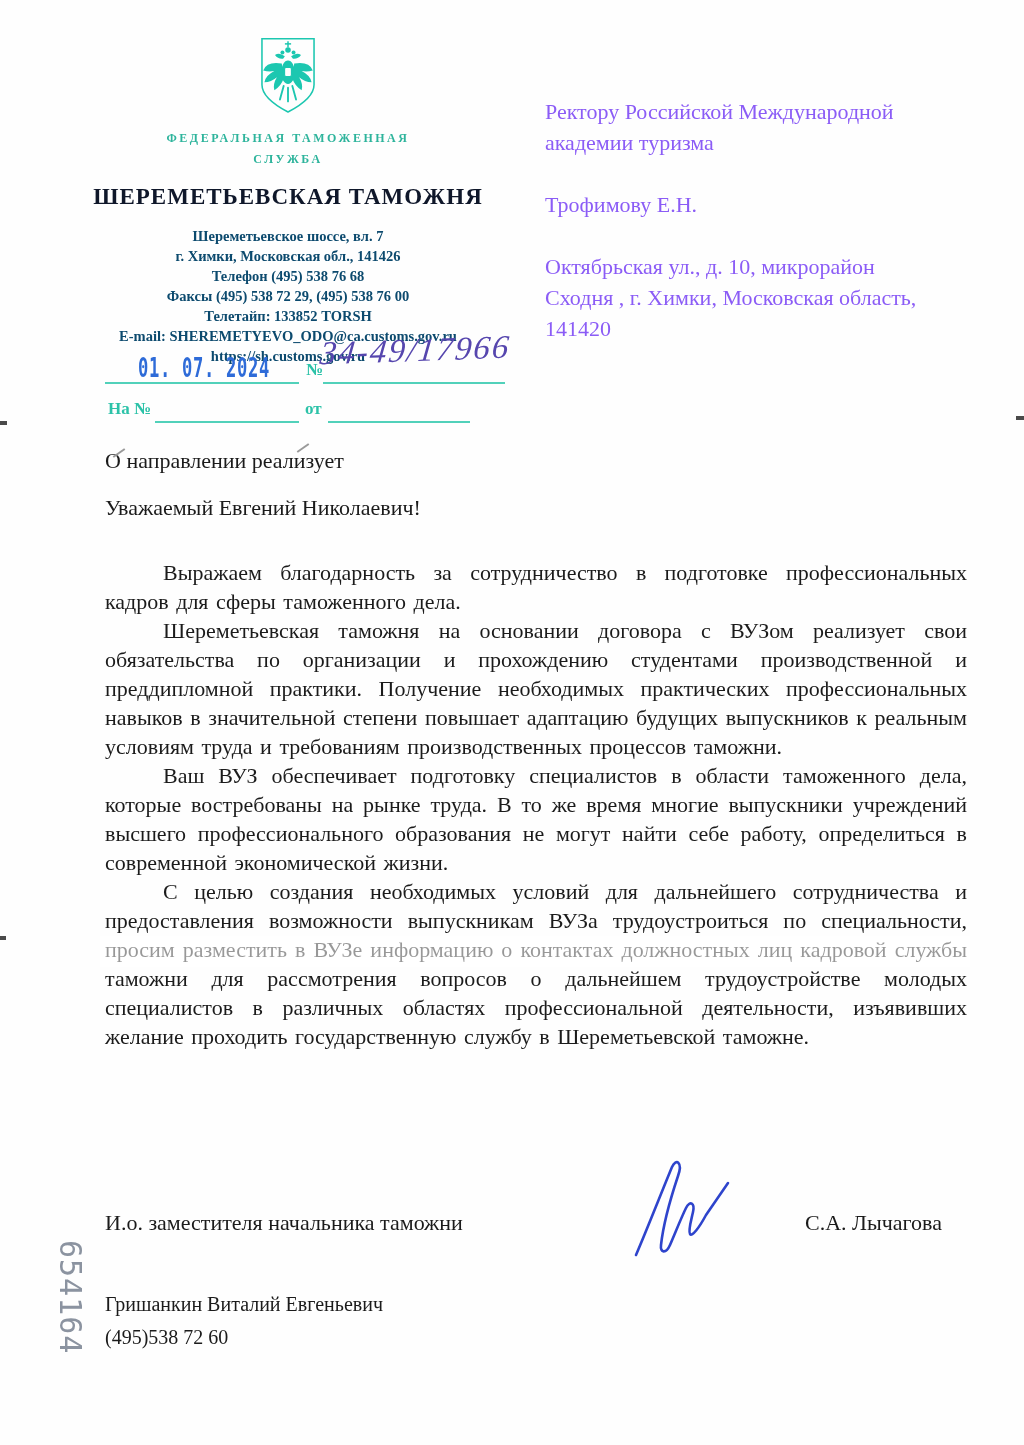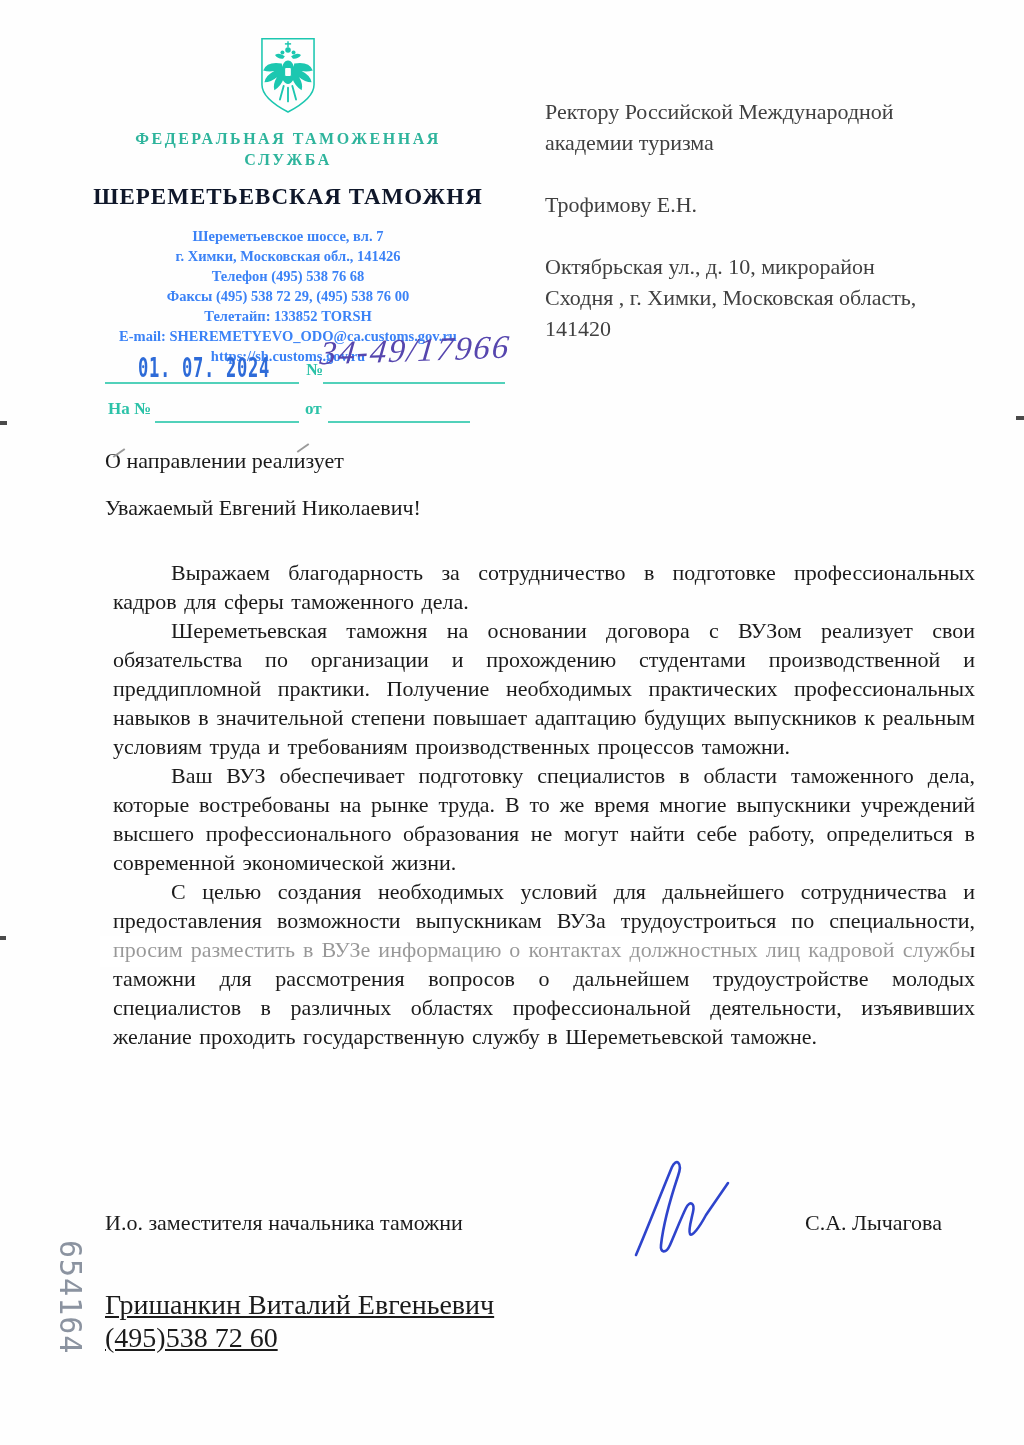--- a/index.html
+++ b/index.html
@@ -5,23 +5,23 @@
   * { margin:0; padding:0; box-sizing:border-box; }
   html,body { background:#ffffff; }
   .page {
     position:relative; width:1024px; height:1445px; background:#fefefe;
     font-family:"Liberation Serif", serif; color:#1b1b1b; overflow:hidden;
   }
 
   
   .letterhead { position:absolute; left:60px; top:34px; width:456px; text-align:center; }
   .emblem { display:block; margin:0 auto; width:62px; height:84px; }
-  .org-name { margin-top:10px; font-size:16px; font-weight:bold; letter-spacing:2.5px; color:#2eb49c; line-height:21px; }
+  .org-name { margin-top:10px; font-size:12px; font-weight:bold; letter-spacing:2.5px; color:#2eb49c; line-height:21px; }
   .division { margin-top:14px; font-size:23px; font-weight:bold; letter-spacing:1px; color:#0f172a; }
-  .hq-address { margin-top:16px; font-size:14.5px; font-weight:bold; line-height:20px; color:#3b82f6; }
+  .hq-address { margin-top:16px; font-size:14.5px; font-weight:bold; line-height:20px; color:#0c4a6e; }
 
   
   .teal-rule { position:absolute; height:2px; background:#52d1ba; }
   .rule-date  { left:105px; top:382px; width:194px; }
   .rule-num   { left:323px; top:382px; width:182px; }
   .rule-in    { left:155px; top:421px; width:144px; }
   .rule-from  { left:328px; top:421px; width:142px; }
   .date-stamp {
     position:absolute; left:138px; top:353px; font-family:"DejaVu Sans Mono", monospace;
     font-size:26px; font-weight:bold; color:#2e6bd8; letter-spacing:1px;
@@ -30,36 +30,36 @@
   .ref-label { position:absolute; font-size:17px; font-weight:bold; color:#2cc2a8; font-family:"Liberation Serif", serif; }
   .lbl-num  { left:306px; top:360px; }
   .lbl-in   { left:108px; top:399px; }
   .lbl-from { left:305px; top:399px; }
   .hand-number {
     position:absolute; left:320px; top:332px; font-size:33px; font-style:italic;
     color:#5646ae; transform:rotate(-2deg) skewX(-8deg); letter-spacing:2px; white-space:nowrap;
   }
 
   
-  .recipient { position:absolute; left:545px; top:96px; width:440px; font-size:22px; line-height:31px; color:#404040; }
+  .recipient { position:absolute; left:545px; top:96px; width:440px; font-size:22px; line-height:31px; color:#8b5cf6; }
   .recipient .gap { margin-top:31px; }
 
   
   .subject { position:absolute; left:105px; top:448px; font-size:22px; }
   .salutation { position:absolute; left:105px; top:495px; width:862px; text-align:left; font-size:22px;font-family:Liberation Serif, serif; }
-  .body-text { position:absolute; left:105px; top:558px; width:862px; font-size:22px; line-height:29px; text-align:justify; word-spacing:2px;margin-left:8px; }
+  .body-text { position:absolute; left:105px; top:558px; width:862px; font-size:22px; line-height:29px; text-align:justify; word-spacing:2px; }
   .body-text p { text-indent:58px; margin:0; }
   .fade-overlay { position:absolute; left:100px; top:936px; width:870px; height:31px; background:rgba(255,255,255,0.55); pointer-events:none; }
 
   
   .attachment { position:absolute; left:105px; top:1124px; font-size:22px; }
   .sig-position { position:absolute; left:105px; top:1210px; font-size:22px; }
   .sig-name { position:absolute; left:805px; top:1210px; font-size:22px;text-align:right; }
   .sig-graphic { position:absolute; left:622px; top:1155px; width:115px; height:108px; }
-  .contact { position:absolute; left:105px; top:1288px; font-size:28px; line-height:33px;text-decoration:underline; }
+  .contact { position:absolute; left:105px; top:1288px; font-size:20px; line-height:33px; }
 
   
   .margin-number {
     position:absolute; left:88px; top:1240px;
     transform:rotate(90deg); transform-origin:0 0;
     font-family:"DejaVu Sans Mono", monospace; font-size:30px; color:#8b93a0;
     letter-spacing:1px; white-space:nowrap;
   }
 
   

